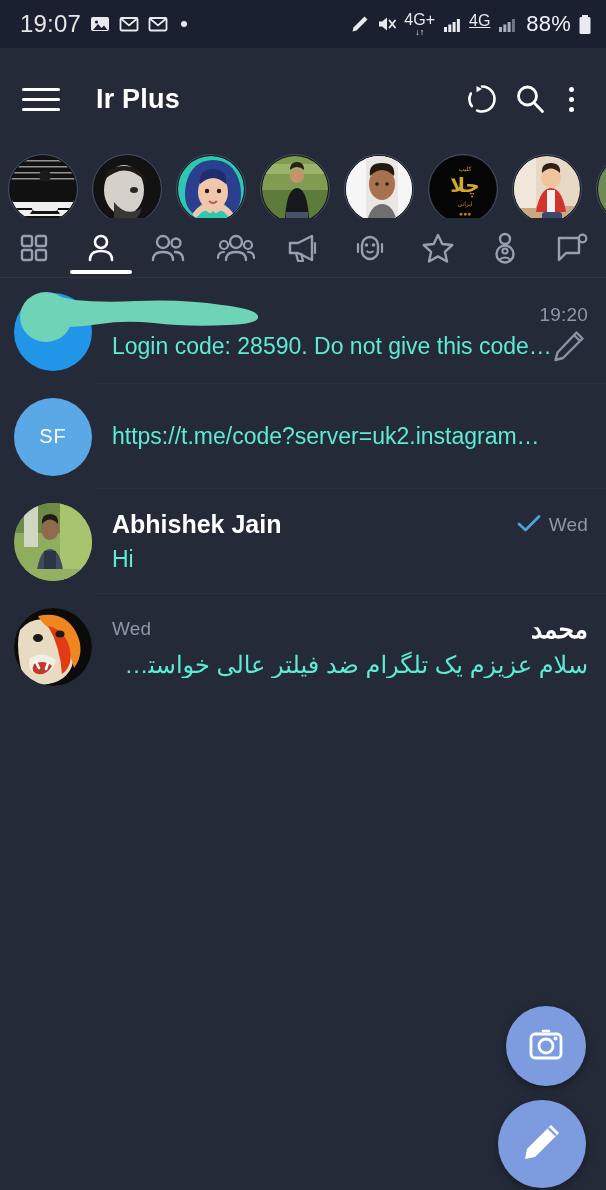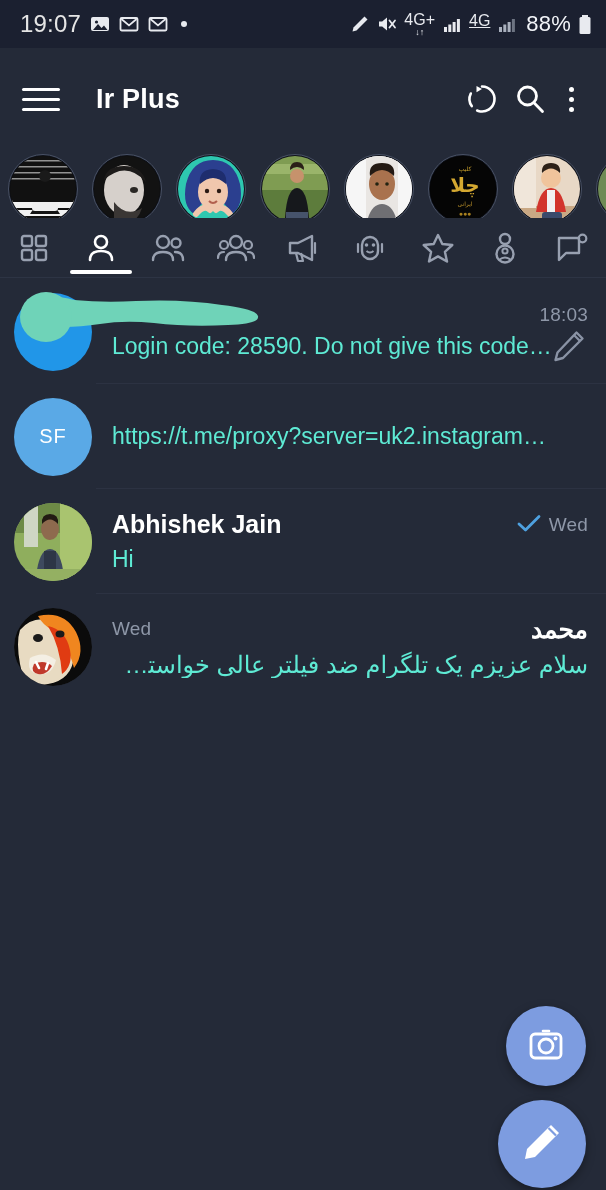--- a/index.html
+++ b/index.html
@@ -407,40 +407,40 @@
 <div id="tab-divider"></div>
 
 <div id="chat-list">
 
   <div class="chat-row">
     <div class="avatar" style="background:#2196e8;"></div>
     <div class="chat-body">
       <div class="chat-line1">
         <span class="chat-name"></span>
         <span class="chat-meta">
-          <span class="chat-time">18:03</span>
+          <span class="chat-time">19:20</span>
         </span>
       </div>
       <div class="chat-msg">Login code: 28590. Do not give this code…</div>
     </div>
     <span class="draft-pencil">
       <svg width="34" height="34" viewBox="0 0 34 34">
         <path d="M24.5 3.5 L30.5 9.5 L11 29 L3.5 31 L5.5 23.5 Z" fill="none" stroke="#8a93a5" stroke-width="2.4" stroke-linejoin="round"></path>
         <path d="M22 6 L28 12" stroke="#8a93a5" stroke-width="2.2"></path>
       </svg>
     </span>
     <div class="sep"></div>
   </div>
 
   <div class="chat-row">
     <div class="avatar" style="background:#5aa9e6;">
       <span class="initials">SF</span>
     </div>
     <div class="chat-body">
-      <div class="chat-msg">https://t.me/proxy?server=uk2.instagram…</div>
+      <div class="chat-msg">https://t.me/code?server=uk2.instagram…</div>
     </div>
     <div class="sep"></div>
   </div>
 
   <div class="chat-row">
     <div class="avatar">
       <svg width="78" height="78" viewBox="0 0 78 78">
         <rect width="78" height="78" fill="#8fae5d"></rect>
         <rect x="0" y="0" width="78" height="30" fill="#6d8a46"></rect>
         <rect x="46" y="0" width="32" height="78" fill="#a9c46f"></rect>

